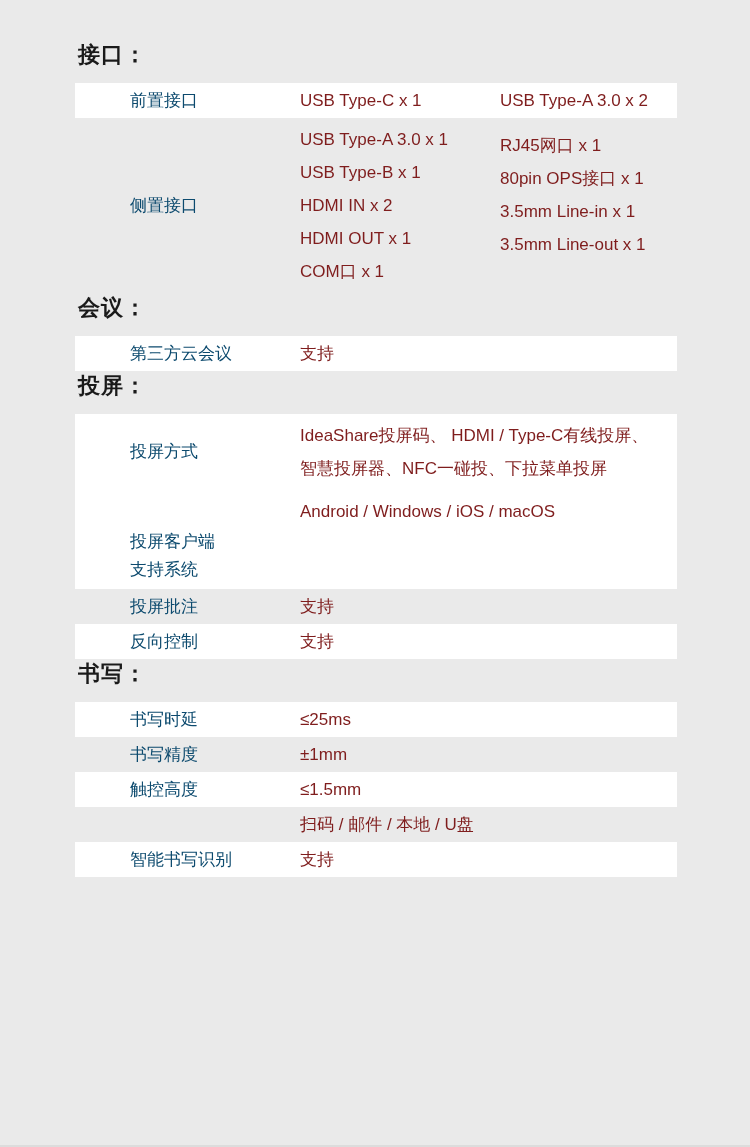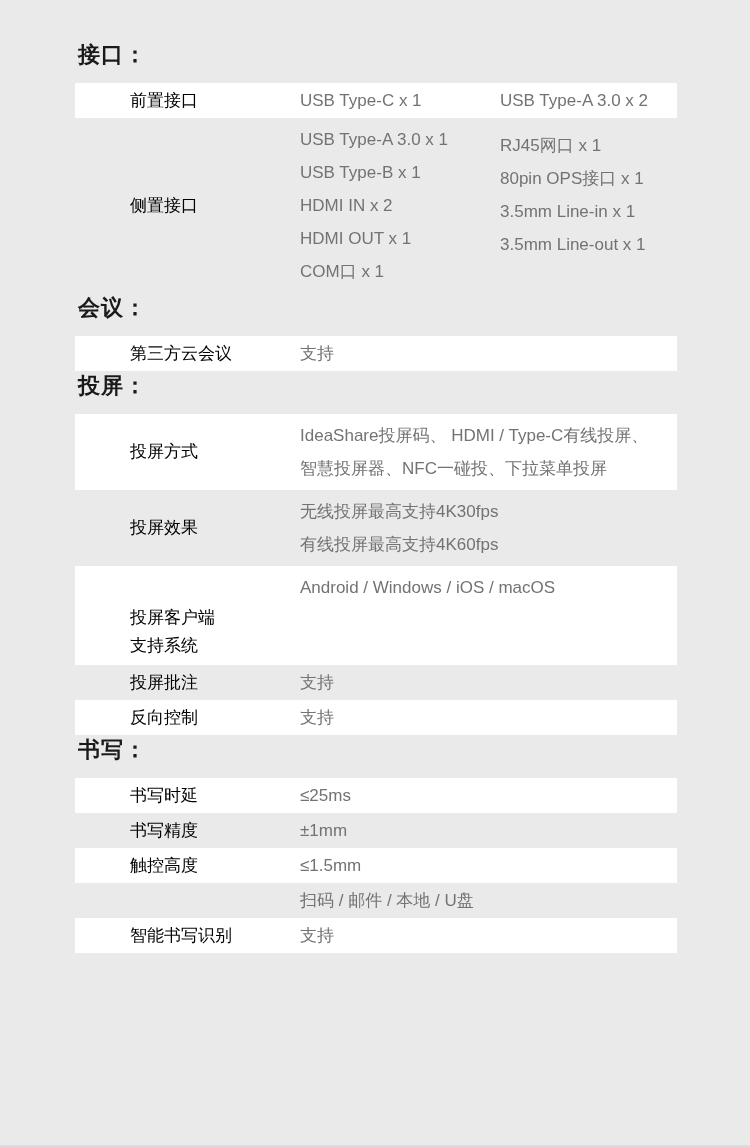--- a/index.html
+++ b/index.html
@@ -25,22 +25,22 @@
     grid-template-columns:170px 200px 177px;
     padding-left:55px;
     align-items:center;
     box-sizing:border-box;
   }
   .row--white{background:#ffffff;}
   .row--gray{background:transparent;}
   .row--simple{min-height:35px;}
   .row--multi{padding-top:5px;padding-bottom:5px;}
   .cell{line-height:33px;}
-  .cell--label{line-height:28px;white-space:pre-line;color:#000000;}
-  .cell--val{white-space:pre-line;color:#737373;}
+  .cell--label{line-height:28px;white-space:pre-line;color:#0c4a6e;}
+  .cell--val{white-space:pre-line;color:#7f1d1d;}
   .row .cell--val1{grid-column:2 / 4;}
   .row--twocol .cell--val1{grid-column:2 / 3;}
   .row--tall .cell--val2{align-self:start;padding-top:6px;}
   .bottom-divider{
     position:absolute;left:0;right:0;bottom:0;height:2px;background:#dcdcdc;
   }
 </style>
 </head>
 <body>
 
@@ -80,25 +80,20 @@
   </section>
 
   <section class="sec sec--casting">
     <h2 class="sec-title">投屏：</h2>
     <div class="rows">
       <div class="row row--white row--multi">
         <div class="cell cell--label">投屏方式</div>
         <div class="cell cell--val cell--val1">IdeaShare投屏码、 HDMI / Type-C有线投屏、
 智慧投屏器、NFC一碰投、下拉菜单投屏</div>
       </div>
-      <div class="row row--gray row--multi">
-        <div class="cell cell--label">投屏效果</div>
-        <div class="cell cell--val cell--val1">无线投屏最高支持4K30fps
-有线投屏最高支持4K60fps</div>
-      </div>
       <div class="row row--white row--multi">
         <div class="cell cell--val cell--val1">Android / Windows / iOS / macOS</div>
         <div class="cell cell--label">投屏客户端
 支持系统</div>
       </div>
       <div class="row row--gray row--simple">
         <div class="cell cell--label">投屏批注</div>
         <div class="cell cell--val cell--val1">支持</div>
       </div>
       <div class="row row--white row--simple">

